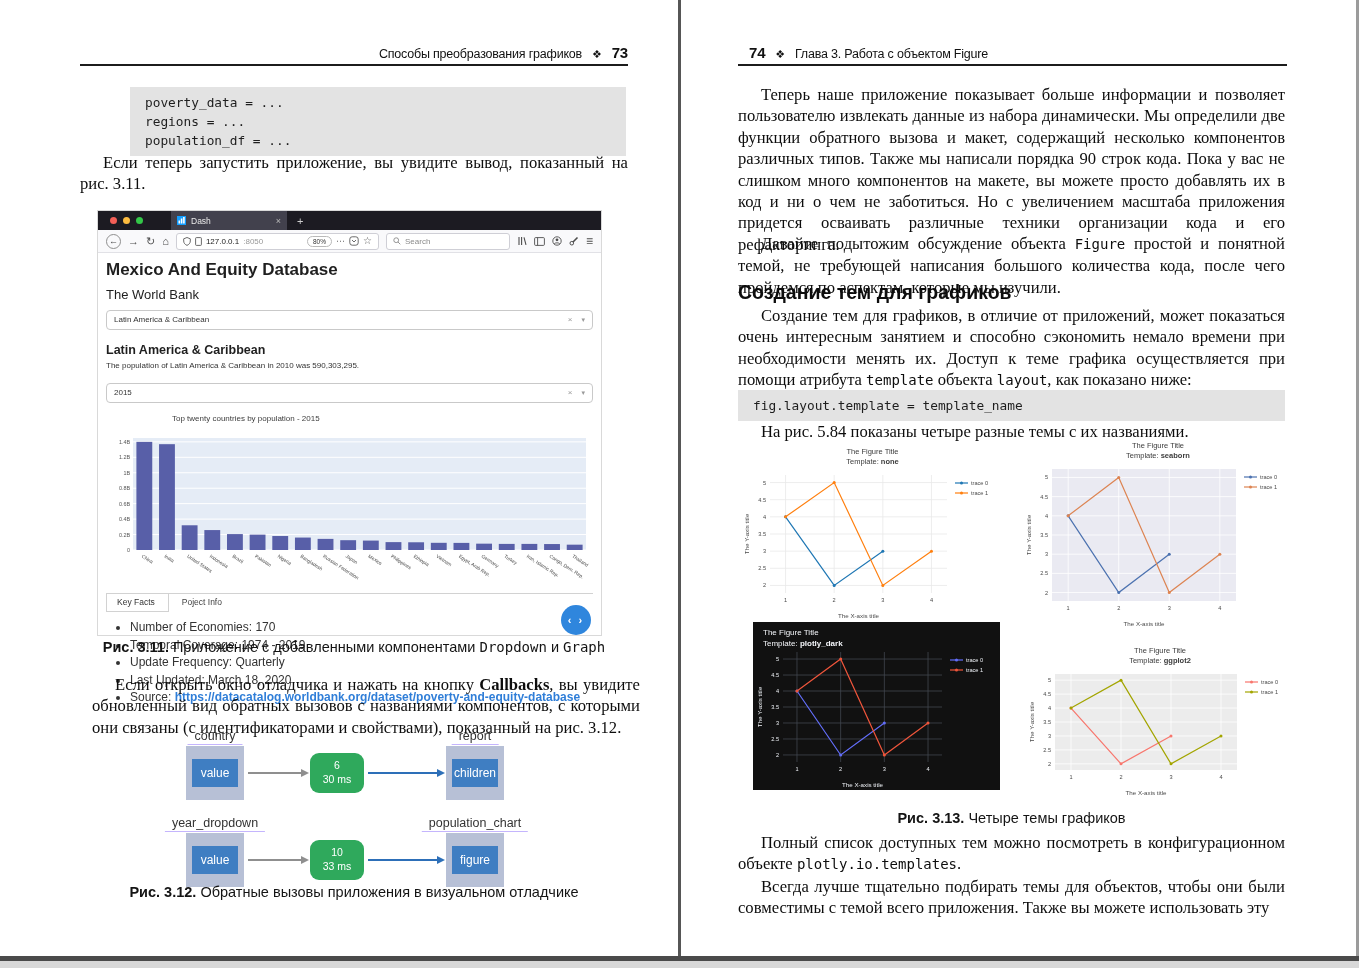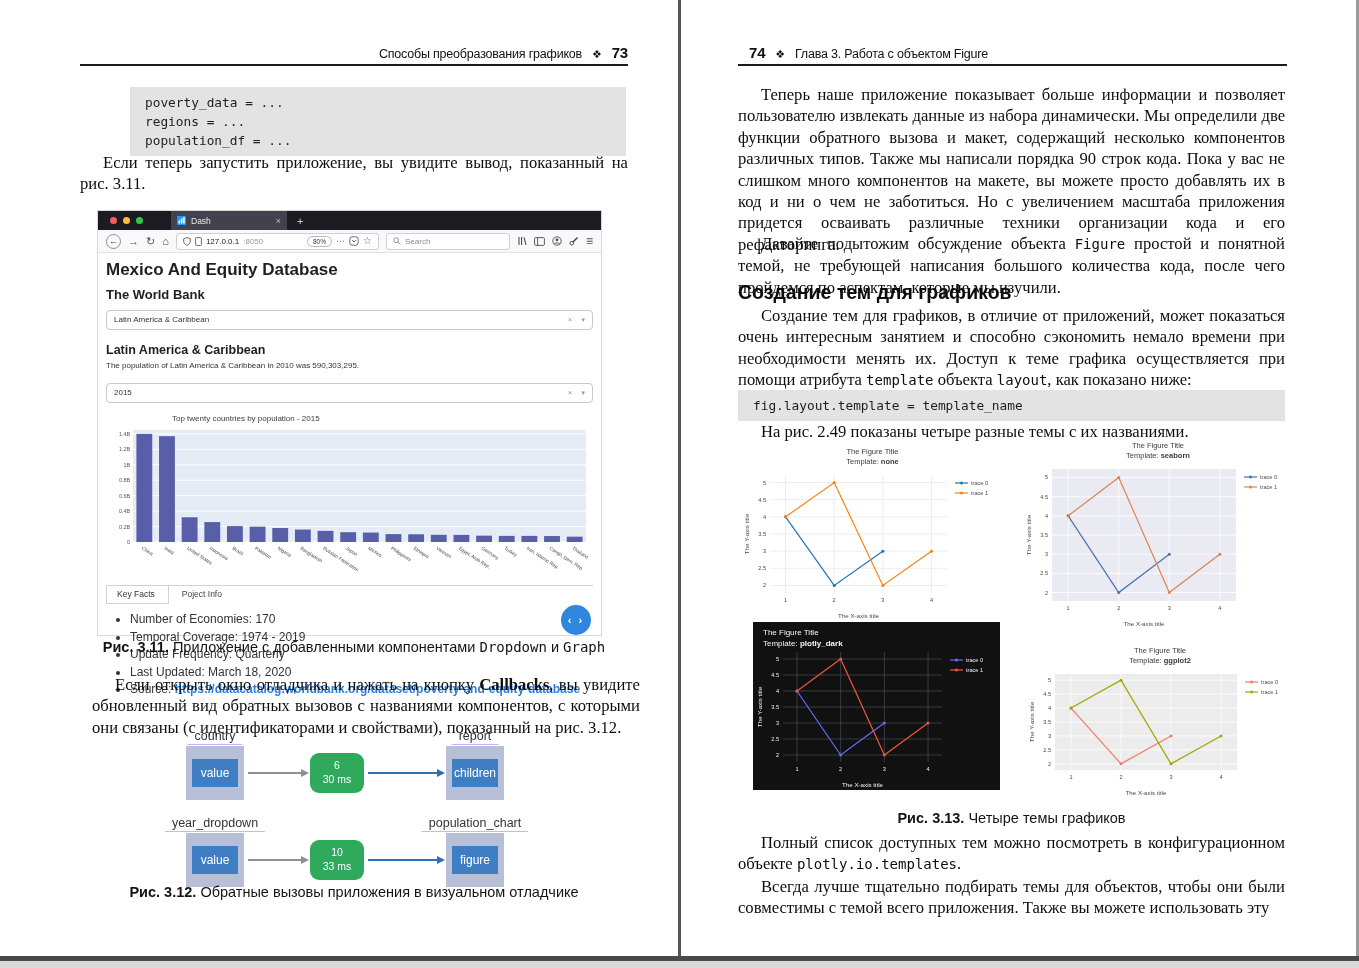--- a/index.html
+++ b/index.html
@@ -55,28 +55,28 @@
           align-items:center;padding:0 6px;gap:4px;font-size:8px;}
   .urlbox .host{color:#222;}.urlbox .port{color:#999;}
   .urlbox .spacer{flex:1;}
   .zoompill{border:1px solid #b9b9b9;border-radius:8px;font-size:6.5px;color:#333;padding:1px 5px;}
   .gray-g{color:#5a5a5a;font-size:9px;line-height:1;}
   .searchbox{width:110px;height:15px;border:1px solid #cfcfd6;border-radius:3px;background:#fff;display:flex;
              align-items:center;padding:0 6px;gap:4px;font-size:8px;color:#8a8a8a;}
   .tb-ic{display:flex;align-items:center;}
   .bf-body{padding:5px 8px 0 8px;position:relative;height:381px;box-sizing:border-box;}
   .bf-h1{font-size:17px;font-weight:700;color:#1f1f1f;margin:2px 0 0 0;}
-  .bf-h2{font-size:13px;font-weight:700;color:#1f1f1f;margin:7px 0 0 0;}
+  .bf-h2{font-size:13px;font-weight:400;color:#1f1f1f;margin:7px 0 0 0;}
   .dd{margin-top:8px;height:18px;border:1px solid #c9c9c9;border-radius:4px;position:relative;
       font-size:8px;color:#333;line-height:18px;padding-left:7px;background:#fff;}
   .dd .ctl{position:absolute;right:7px;top:0;color:#999;font-size:8px;}
   .dd .ctl .car{margin-left:9px;font-size:7px;}
   .bf-h3{font-size:12.5px;font-weight:700;color:#1f1f1f;margin:13px 0 0 0;}
   .bf-small{font-size:8px;color:#333;margin-top:4px;}
-  .bar-title{font-size:8px;color:#3d3d3d;margin:11px 0 3px 66px;}
+  .bar-title{font-size:8px;color:#3d3d3d;margin:11px 0 11px 66px;}
   .bf-tabs{margin-top:5px;border-top:1px solid #d2d2d2;font-size:8.5px;color:#333;display:flex;}
   .tabA{padding:3px 13px 4px 10px;border-left:1px solid #d2d2d2;border-right:1px solid #d2d2d2;
         border-bottom:1px solid #d2d2d2;background:#fff;}
   .tabB{padding:3px 13px 4px 13px;color:#444;}
   .bf-ul{margin:8px 0 0 0;padding-left:24px;}
   .bf-ul li{font-size:12px;color:#333;margin-bottom:3.5px;}
   .bf-link{color:#2f7ed8;font-weight:bold;}
   .debug-btn{position:absolute;right:10px;top:352px;width:30px;height:30px;border-radius:50%;
              background:#2f86dd;color:#fff;display:flex;align-items:center;justify-content:center;
              font-size:11px;font-weight:700;letter-spacing:2px;}
@@ -353,21 +353,21 @@
     <div class="h2sec" style="left:57px;top:281px;">Создание тем для графиков</div>
 
     <p class="para ind" style="left:57px;top:305px;width:547px;margin:0;">
       <span>Создание тем для графиков, в отличие от приложений, может показаться очень интересным занятием и способно сэкономить немало времени при необходимости менять их. Доступ к теме графика осуществляется при помощи атрибута </span><span class="mono">template</span><span> объекта </span><span class="mono">layout</span><span>, как показано ниже:</span>
     </p>
 
     <div class="codeblock" style="left:57px;top:390px;width:532px;">
       <div>fig.layout.template = template_name</div>
     </div>
 
-    <p class="para ind" style="left:57px;top:421px;width:547px;margin:0;">На рис. 2.49 показаны четыре разные темы с их названиями.</p>
+    <p class="para ind" style="left:57px;top:421px;width:547px;margin:0;">На рис. 5.84 показаны четыре разные темы с их названиями.</p>
 
     <div class="chart-card" style="left:59px;top:447px;width:265px;">
       <div class="chart-title">
         <span>The Figure Title</span><br>
         <span>Template: </span><b>none</b>
       </div>
       <svg class="line-chart-svg" width="265" height="152">
           <rect x="30" y="6" width="177" height="118" fill="#ffffff"></rect>
           <line x1="30" x2="207" y1="116.45348837209302" y2="116.45348837209302" stroke="#e8e8e8" stroke-width="0.8"></line>
           <text x="26" y="118.45348837209302" text-anchor="end" font-size="5.6" fill="#4a4a4a">2</text>

